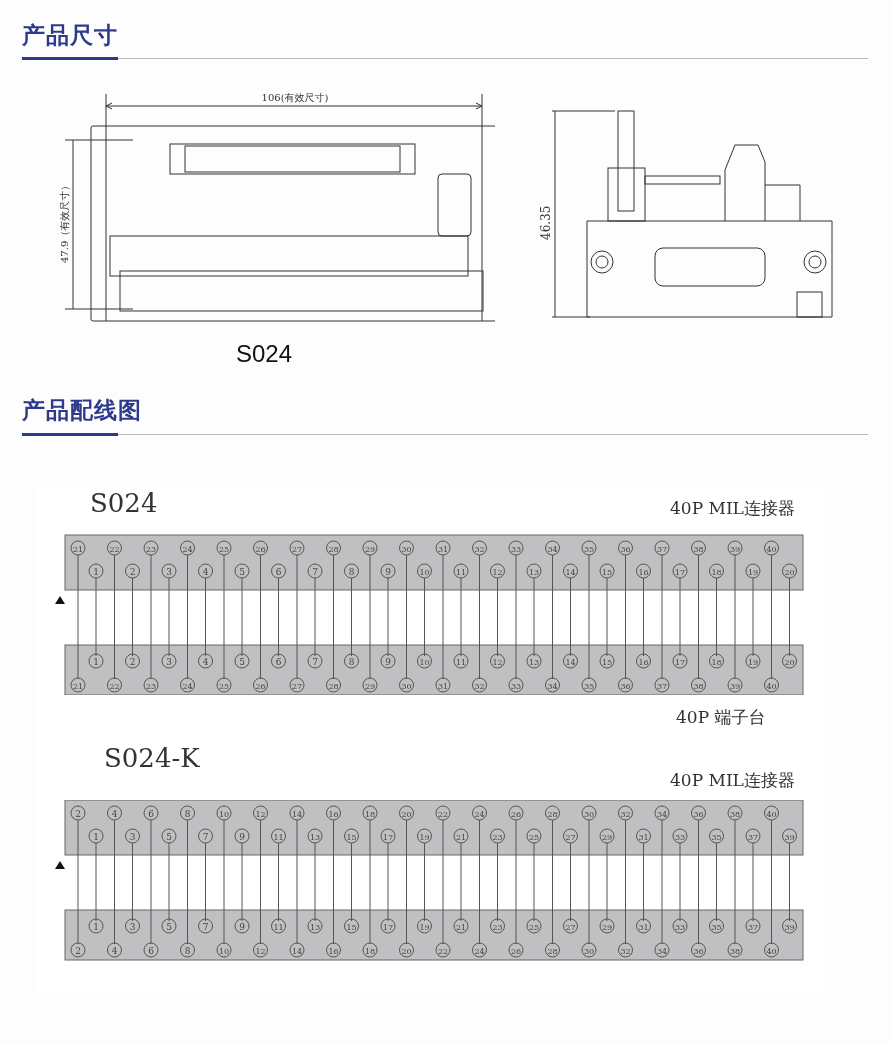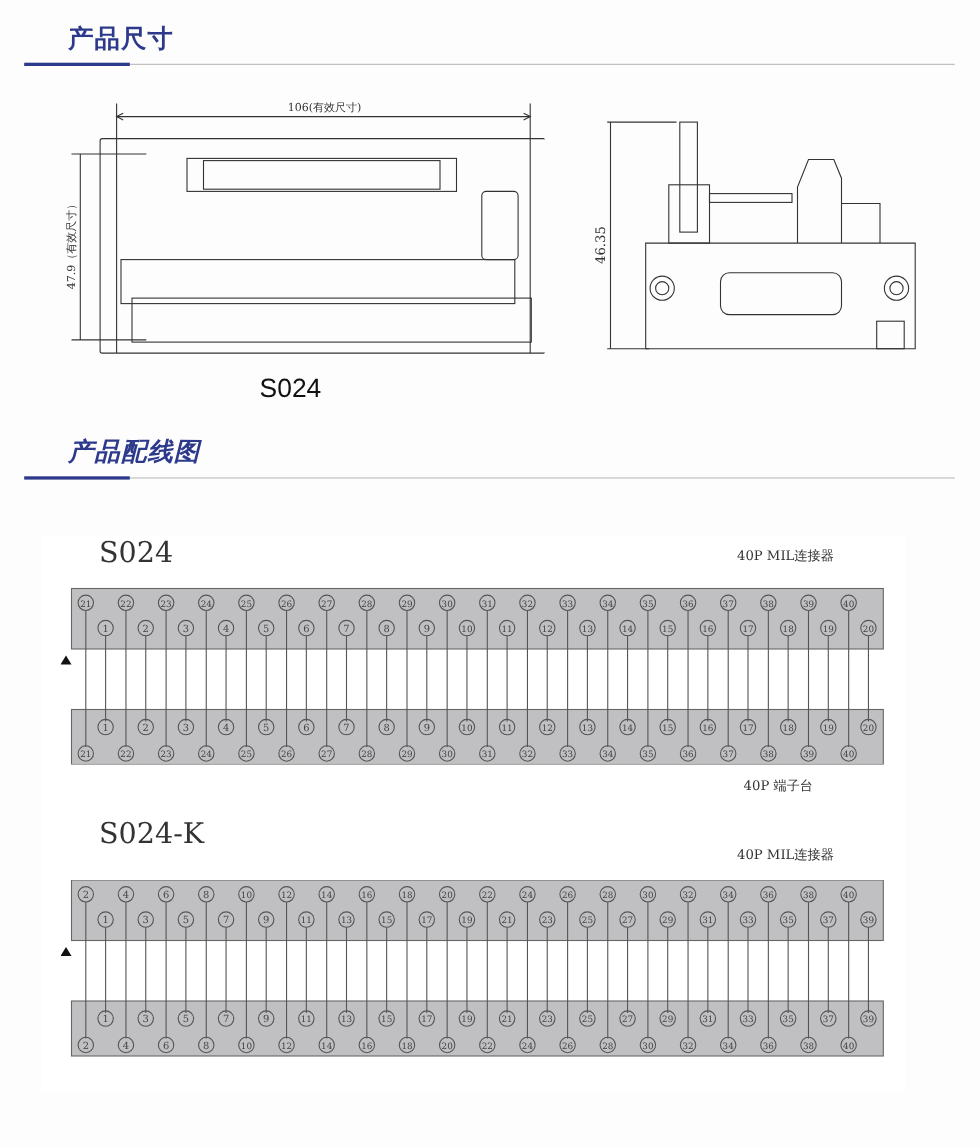--- a/index.html
+++ b/index.html
@@ -1,25 +1,25 @@
 <!DOCTYPE html>
 <html><head>
 <meta charset="utf-8">
 <style>
   * { box-sizing: border-box; margin: 0; padding: 0; }
   body { width: 891px; height: 1043px; background: #fdfdfd; font-family: "DejaVu Sans", sans-serif; position: relative; overflow: hidden; }
   .section-head { position: absolute; left: 22px; }
-  .section-title { font-size: 23px; font-weight: bold; color: #2d3a8c; letter-spacing: 1px; margin-left: 40px; }
+  .section-title { font-size: 23px; font-weight: bold; color: #2d3a8c; letter-spacing: 1px; }
   .rule { position: absolute; left: 22px; width: 846px; height: 1px; background: #bbbbbb; }
   .rule .accent { position: absolute; left: 0; top: -1px; width: 96px; height: 3px; background: #2d3a8c; }
   .drawing { position: absolute; }
   .model-label { position: absolute; font-family: "Liberation Sans", sans-serif; font-size: 24px; color: #111; }
   .panel { position: absolute; left: 37px; top: 487px; width: 786px; height: 506px; background: #ffffff; }
   .diag-title { position: absolute; font-family: "DejaVu Serif", serif; font-size: 26px; color: #333; }
-  .diag-caption { position: absolute; font-family: "DejaVu Serif", serif; font-size: 12px; color: #333; }
+  .diag-caption { position: absolute; font-family: "DejaVu Serif", serif; font-size: 17px; color: #333; }
   svg text { font-family: "DejaVu Serif", serif; }
 </style>
 </head>
 <body>
 
 <div class="section-head" style="top:20px;">
   <div class="section-title">产品尺寸</div>
 </div>
 <div class="rule" style="top:58px;">
     <div class="accent"></div>
@@ -67,21 +67,21 @@
     <circle cx="72" cy="172" r="11"></circle>
       <circle cx="72" cy="172" r="6"></circle>
     <circle cx="285" cy="172" r="11"></circle>
       <circle cx="285" cy="172" r="6"></circle>
     <rect x="125" y="158" width="110" height="38" rx="8"></rect>
     <rect x="267" y="202" width="25" height="25"></rect>
   </g>
   <text x="0" y="0" font-size="12" fill="#333" transform="translate(20,150) rotate(-90)" font-family="DejaVu Sans, sans-serif">46.35</text>
 </svg>
 
-<div class="section-head" style="top:395px;font-style:italic;">
+<div class="section-head" style="top:395px;">
   <div class="section-title">产品配线图</div>
 </div>
 <div class="rule" style="top:434px;">
     <div class="accent"></div>
   </div>
 
 <div class="panel"></div>
 
 <div class="diag-title" style="left:90px;top:488px;">S024</div>
 <div class="diag-caption" style="left:670px;top:497px;">40P MIL连接器</div>
@@ -445,21 +445,21 @@
       <circle cx="734.5" cy="131" r="7" fill="none" stroke="#555" stroke-width="1"></circle>
       <text x="734.5" y="134.5" font-size="8" text-anchor="middle" fill="#444">20</text>
     </g>
     <g>
       <circle cx="716.5" cy="155" r="7" fill="none" stroke="#555" stroke-width="1"></circle>
       <text x="716.5" y="158.5" font-size="8" text-anchor="middle" fill="#444">40</text>
     </g>
   </svg>
 <div class="diag-caption" style="left:676px;top:706px;text-align:right;">40P 端子台</div>
 
-<div class="diag-title" style="left:90px;top:743px;">S024-K</div>
+<div class="diag-title" style="left:104px;top:743px;">S024-K</div>
 <div class="diag-caption" style="left:670px;top:769px;">40P MIL连接器</div>
 <svg id="diag1" class="drawing" style="left:55px;top:800px;" width="760" height="165">
     <rect x="10" y="0" width="738" height="55" fill="#c0c0c3" stroke="#666666"></rect>
     <rect x="10" y="110" width="738" height="50" fill="#c0c0c3" stroke="#666666"></rect>
     <polygon points="0,69 5,61 10,69" fill="#111"></polygon>
     <line x1="23" y1="20" x2="23" y2="144" stroke="#555"></line>
     <line x1="41" y1="43" x2="41" y2="121" stroke="#555"></line>
     <g>
       <circle cx="23" cy="13" r="7" fill="none" stroke="#555" stroke-width="1"></circle>
       <text x="23" y="16.5" font-size="9" text-anchor="middle" fill="#444">2</text>

